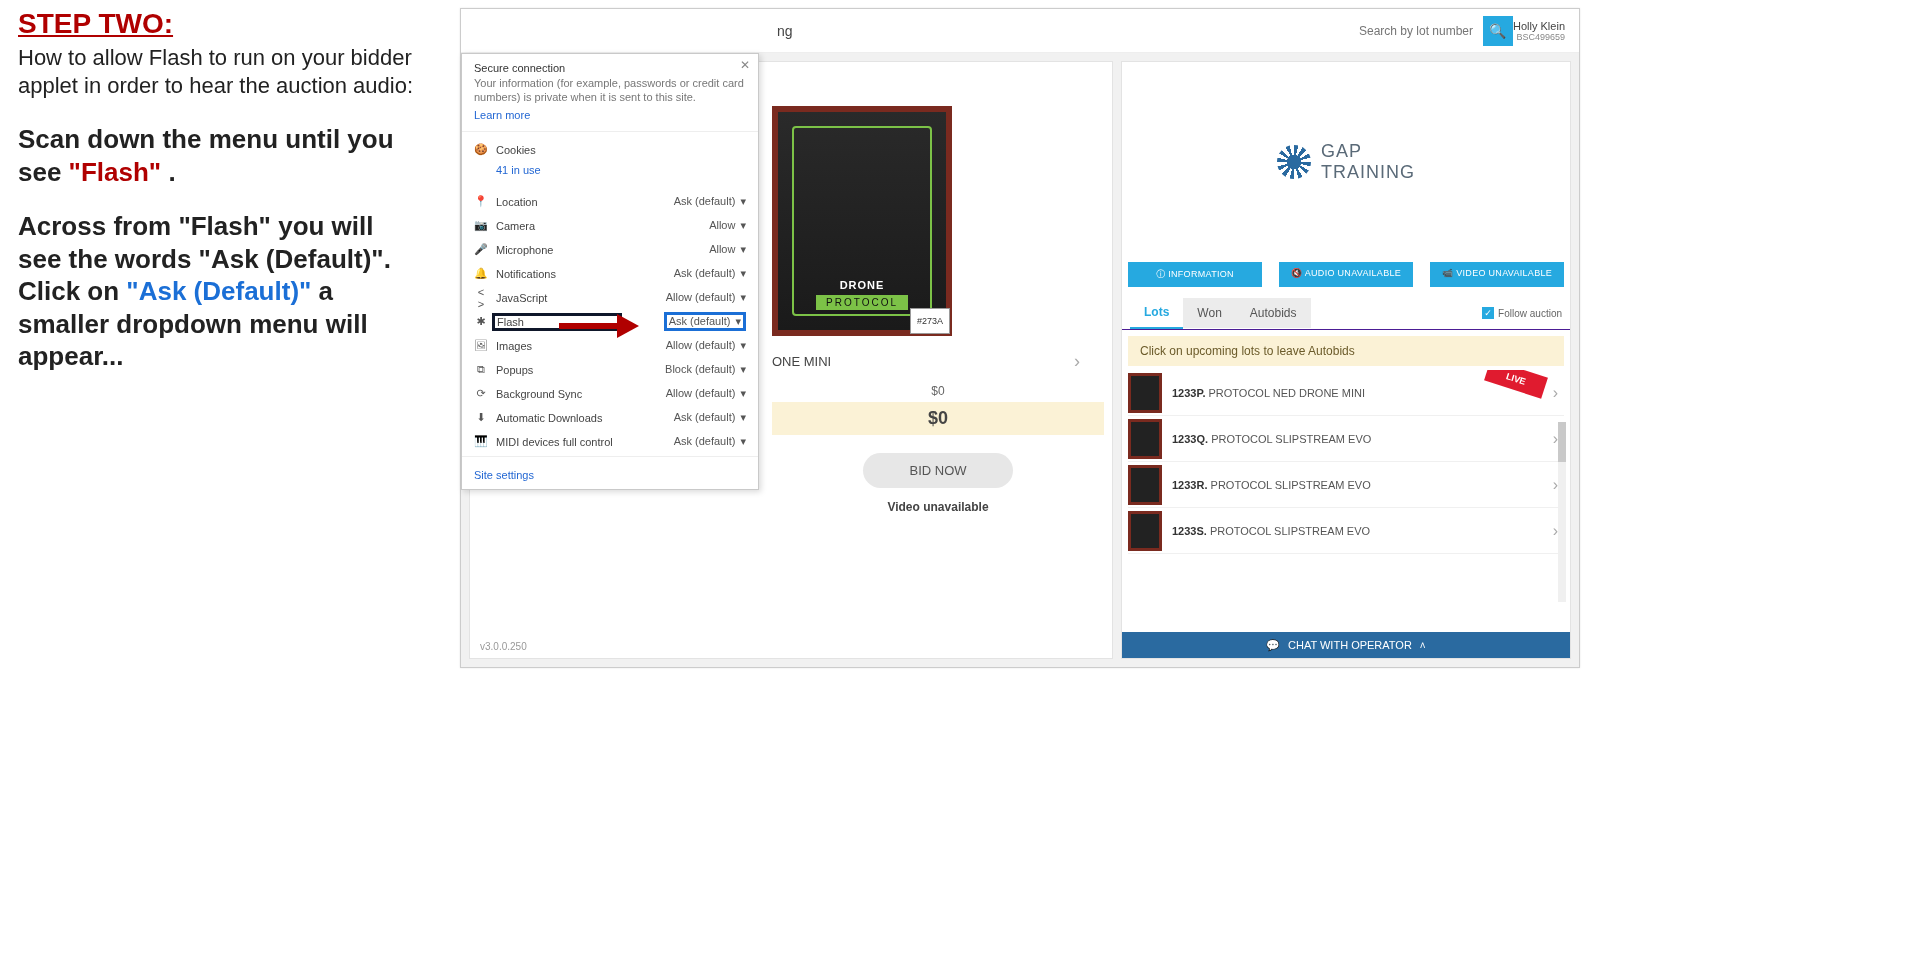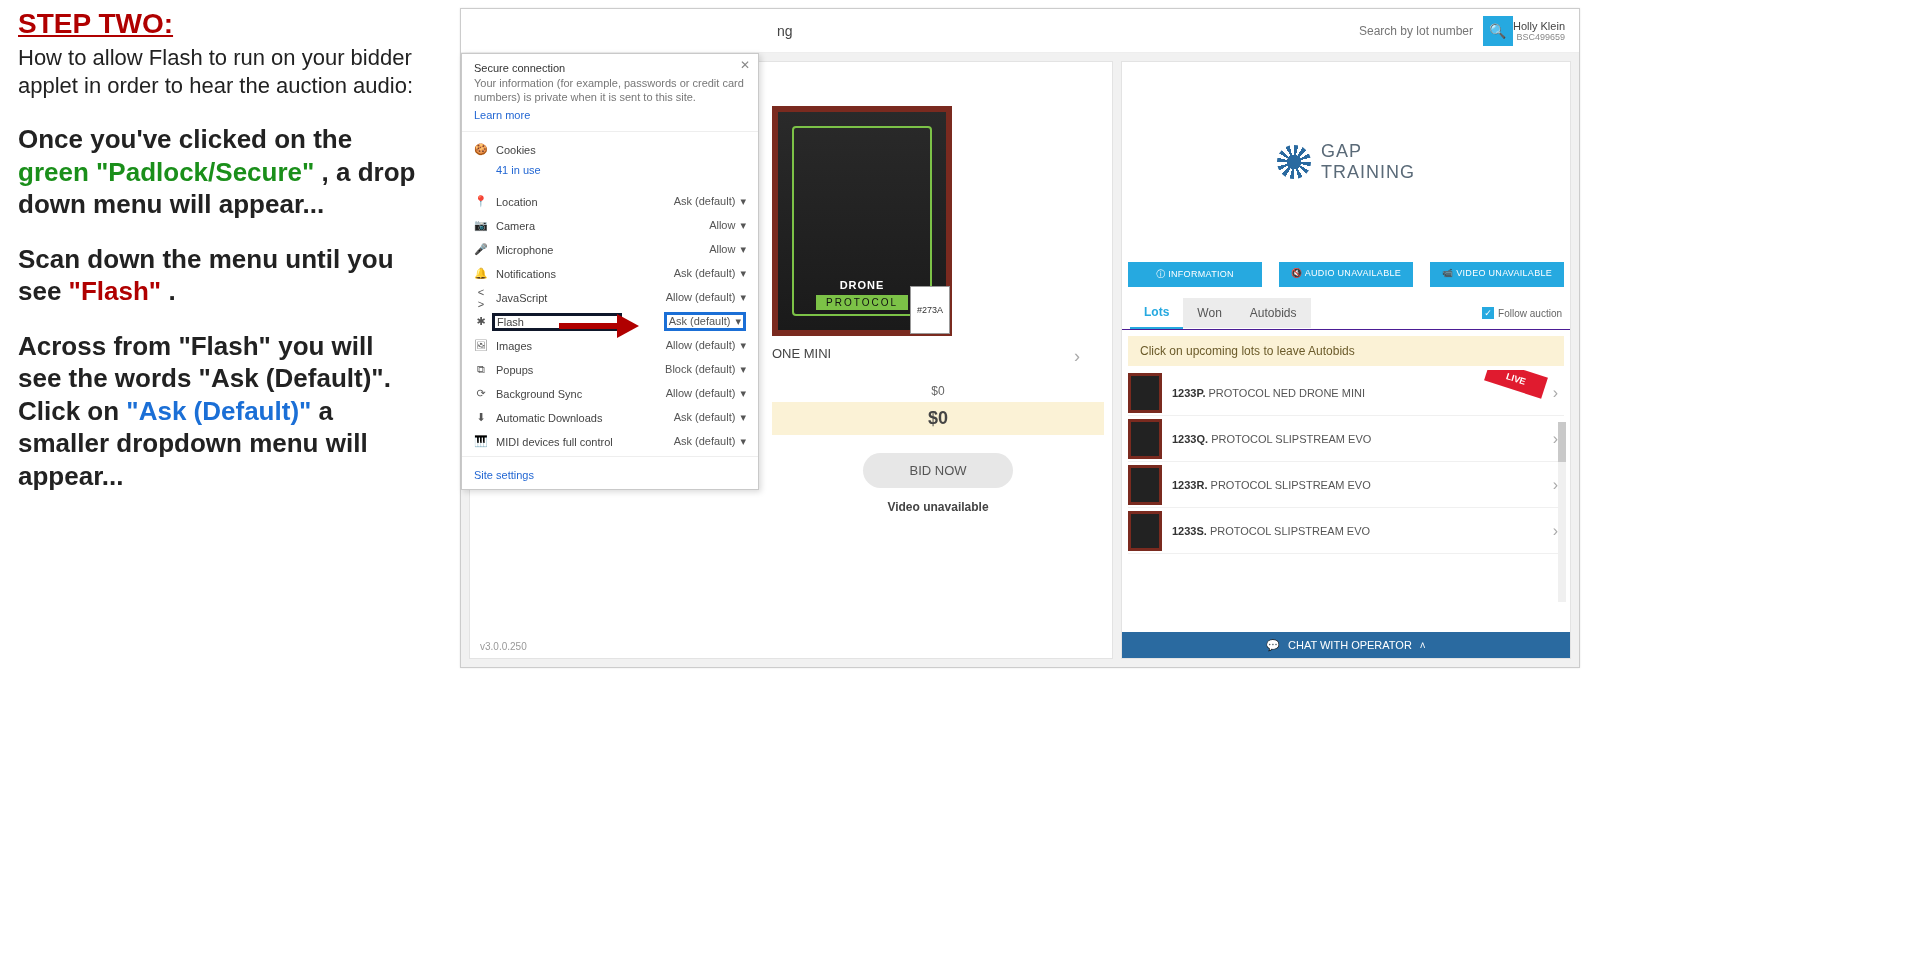--- a/index.html
+++ b/index.html
@@ -56,23 +56,23 @@
   .search-box input { border:none; font-size:12px; color:#888; width:130px; text-align:right; padding:4px;}
   .search-btn { width:30px;height:30px;background:#26a9e0;color:#fff;display:flex;align-items:center;justify-content:center;font-size:14px;}
   .user-block { text-align:right; font-size:11px; color:#444;}
   .user-block .uid { color:#888; font-size:9px;}
 
   .lot-img-area { margin-top:44px; margin-left:302px; width:330px; height:auto;}
   .lot-img { width:180px; height:230px; margin:6px 0 0 0; border:6px solid #7a2a1f; background:linear-gradient(#2a2a2a,#1a1a1a); position:relative;}
   .lot-img .drone { position:absolute; inset:14px; border:2px solid #7cc247; border-radius:4px; display:flex;flex-direction:column;justify-content:flex-end;align-items:center;}
   .lot-img .label1 { color:#fff; font-size:11px; font-weight:700; letter-spacing:1px;}
   .lot-img .label2 { background:#7cc247; color:#111; font-size:10px; padding:2px 10px; letter-spacing:2px; margin:4px 0;}
-  .lot-img .sticker{ position:absolute; bottom:-4px; right:-4px; background:#fff; border:1px solid #999; padding:18px 6px; font-size:9px; color:#333;}
-
-  .lot-title-row { margin:10px 12px 0 302px; display:flex; height:30px;}
+  .lot-img .sticker{ position:absolute; bottom:-4px; right:-4px; background:#fff; border:1px solid #999; padding:7px 6px; font-size:9px; color:#333;}
+
+  .lot-title-row { margin:10px 12px 0 302px; display:flex; align-items:center; height:30px;}
   .lot-title-row .lname { font-size:13px; color:#444;}
   .lot-title-row .chev { margin-left:auto; margin-right:20px; color:#aaa; font-size:18px;}
 
   .bid-area { margin:4px 8px 0 302px; }
   .bid-val0 { text-align:center; color:#666; font-size:12px; padding:4px 0;}
   .bid-banner { background:#fbf2d6; text-align:center; font-size:18px; font-weight:700; color:#444; padding:6px 0;}
   .bid-btn { display:block; margin:18px auto 12px auto; width:150px; text-align:center; background:#e7e7e7; color:#555; font-size:13px; padding:10px 0; border-radius:20px;}
   .vid-un { text-align:center; font-size:12px; font-weight:700; color:#444; margin-bottom:10px;}
   .legal { margin:8px 40px 0 40px; background:#f3e3e5; color:#8a6a6a; font-size:11px; padding:14px 18px; line-height:1.4;}
 
@@ -105,25 +105,20 @@
 </style>
 </head>
 <body>
 
 <div class="page">
 
   <div class="instructions">
     <div class="step-title">STEP TWO:</div>
     <div class="step-sub">How to allow Flash to run on your bidder applet in order to hear the auction audio:</div>
 
-    <div class="para">
-      <span>Once you've clicked on the </span>
-      <span class="green">green "Padlock/Secure"</span>
-      <span>, a drop down menu will appear...</span>
-    </div>
 
     <div class="para">
       <span>Scan down the menu until you see </span>
       <span class="red">"Flash"</span>
       <span>.</span>
     </div>
 
     <div class="para">
       <span>Across from "Flash" you will see the words "Ask (Default)". Click on </span>
       <span class="blue">"Ask (Default)"</span>

